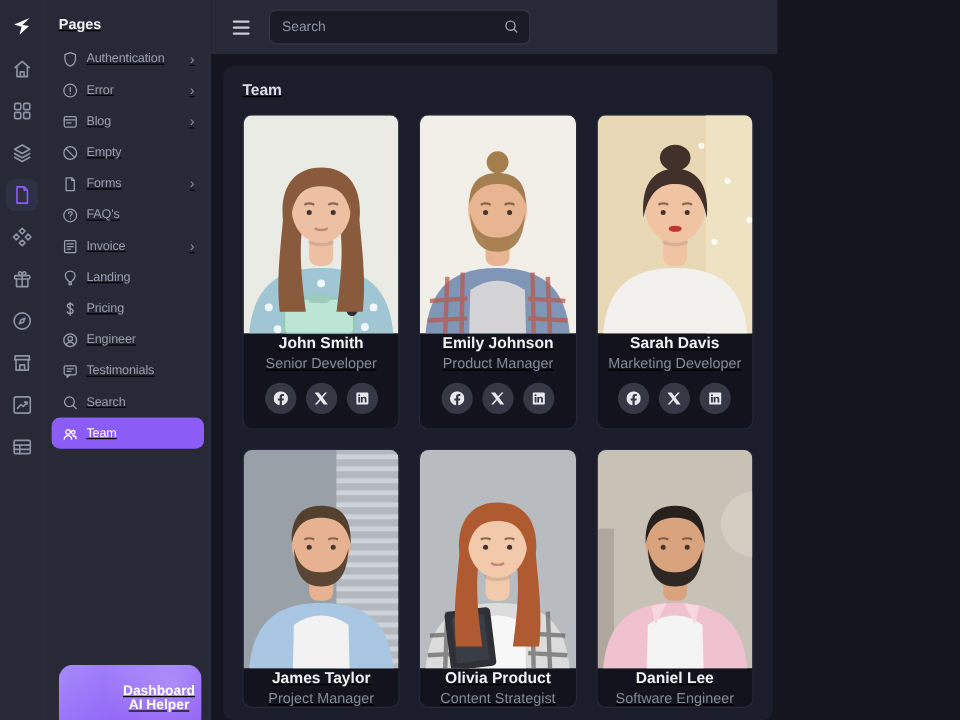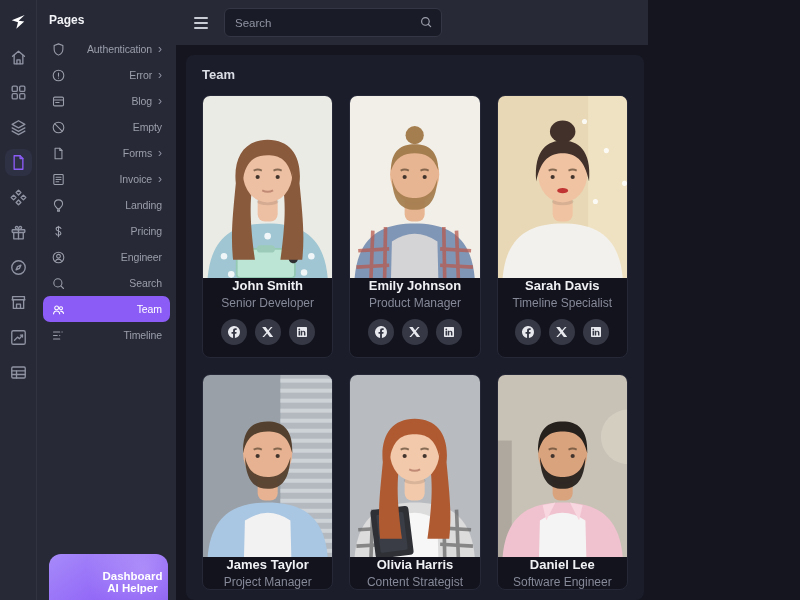--- a/index.html
+++ b/index.html
@@ -2,34 +2,34 @@
 <html><head>
 <meta charset="utf-8">
 <style>
   html,body{margin:0;padding:0;}
   body{
     width:800px;height:600px;overflow:hidden;
     background:#14151e;
     font-family:"Liberation Sans",sans-serif;
     -webkit-font-smoothing:antialiased;
   }
-  .app{display:flex;width:648px;height:600px;position:relative;}
+  .app{display:flex;width:648px;height:600px;position:relative;text-decoration:underline;}
 
   
   .rail{width:36px;background:#272937;flex-shrink:0;display:flex;flex-direction:column;align-items:center;padding-top:10px;box-sizing:border-box;}
   .logo{margin:2px 0 12px;display:flex;align-items:center;justify-content:center;}
   .rail-item{width:27px;height:27px;margin-bottom:8px;border-radius:8px;display:flex;align-items:center;justify-content:center;color:#8f93a2;cursor:pointer;}
   .rail-item.active{background:#2e3044;color:#8b5cf6;}
 
   
   .sidebar{width:140px;flex-shrink:0;background:#272937;border-left:1px solid rgba(255,255,255,.05);display:flex;flex-direction:column;box-sizing:border-box;overflow:hidden;position:relative;}
   .sidebar-title{color:#f2f3f6;font-weight:700;font-size:12px;padding:13px 12px 9px;}
   .side-nav{flex:0 0 auto;}
   .side-item{display:flex;align-items:center;gap:6px;margin:0 6px;padding:5.5px 8px;border-radius:7px;color:#9b9eab;font-size:10.5px;letter-spacing:-.1px;cursor:pointer;white-space:nowrap;}
-  .side-item .lbl{flex:1;text-align:right;}
+  .side-item .lbl{flex:1;}
   .side-item .chev{color:#8f92a1;font-size:12px;line-height:10px;margin-left:auto;}
   .side-item.active{background:#8b5cf6;color:#fff;}
 
   .ai-card{margin:auto 8px -58px 12px;height:104px;border-radius:12px;
     background:radial-gradient(circle at 80% 15%,rgba(255,255,255,.25),rgba(255,255,255,0) 45%),linear-gradient(145deg,#a78bfa,#8b5cf6 55%,#7c4fe0);
     text-align:center;cursor:pointer;flex-shrink:0;}
   .ai-title{color:#fff;font-weight:700;font-size:11.5px;padding-top:16px;padding-left:48px;}
   .ai-bot{width:40px;height:24px;margin:10px auto 0;border:2px solid rgba(255,255,255,.8);background:rgba(255,255,255,.2);border-radius:8px;}
 
   
@@ -182,20 +182,28 @@
         <div class="side-item">
           <svg viewBox="0 0 24 24" width="15" height="15" fill="none" stroke="currentColor" stroke-width="1.7" stroke-linecap="round" stroke-linejoin="round">
             <path d="M6.5 3.5 H14 L17.5 7 V20.5 H6.5 Z"></path>
             <path d="M14 3.5 V7 H17.5"></path>
           </svg>
           <span class="lbl">Forms</span>
           <span class="chev">›</span>
         </div>
         <div class="side-item">
           <svg viewBox="0 0 24 24" width="15" height="15" fill="none" stroke="currentColor" stroke-width="1.7" stroke-linecap="round" stroke-linejoin="round">
+            <circle cx="12" cy="12" r="8.5"></circle>
+            <path d="M9.8 9.3 C9.8 8 11 7.1 12.3 7.1 C13.7 7.1 14.7 8 14.7 9.2 C14.7 11 12.2 11.2 12.2 13"></path>
+            <path d="M12.2 16.2 v0.1"></path>
+          </svg>
+          <span class="lbl">FAQ's</span>
+        </div>
+        <div class="side-item">
+          <svg viewBox="0 0 24 24" width="15" height="15" fill="none" stroke="currentColor" stroke-width="1.7" stroke-linecap="round" stroke-linejoin="round">
             <rect x="4.5" y="4" width="15" height="16" rx="1.5"></rect>
             <path d="M8 8.5 H16"></path>
             <path d="M8 12 H16"></path>
             <path d="M8 15.5 H12.5"></path>
           </svg>
           <span class="lbl">Invoice</span>
           <span class="chev">›</span>
         </div>
         <div class="side-item">
           <svg viewBox="0 0 24 24" width="15" height="15" fill="none" stroke="currentColor" stroke-width="1.7" stroke-linecap="round" stroke-linejoin="round">
@@ -214,43 +222,42 @@
         <div class="side-item">
           <svg viewBox="0 0 24 24" width="15" height="15" fill="none" stroke="currentColor" stroke-width="1.7" stroke-linecap="round" stroke-linejoin="round">
             <circle cx="12" cy="12" r="8.5"></circle>
             <circle cx="12" cy="10" r="3"></circle>
             <path d="M6.8 18.2 C7.8 15.6 9.7 14.6 12 14.6 C14.3 14.6 16.2 15.6 17.2 18.2"></path>
           </svg>
           <span class="lbl">Engineer</span>
         </div>
         <div class="side-item">
           <svg viewBox="0 0 24 24" width="15" height="15" fill="none" stroke="currentColor" stroke-width="1.7" stroke-linecap="round" stroke-linejoin="round">
+            <rect x="4" y="4.5" width="16" height="12" rx="2"></rect>
+            <path d="M8 16.5 V20 L11.5 16.5"></path>
+            <path d="M8 8.5 H16"></path>
+            <path d="M8 12 H13"></path>
+          </svg>
+          <span class="lbl">Testimonials</span>
+        </div>
+        <div class="side-item">
+          <svg viewBox="0 0 24 24" width="15" height="15" fill="none" stroke="currentColor" stroke-width="1.7" stroke-linecap="round" stroke-linejoin="round">
             <circle cx="11" cy="11" r="6.5"></circle>
             <path d="M15.8 15.8 L20 20"></path>
           </svg>
           <span class="lbl">Search</span>
         </div>
         <div class="side-item active">
           <svg viewBox="0 0 24 24" width="15" height="15" fill="none" stroke="currentColor" stroke-width="1.7" stroke-linecap="round" stroke-linejoin="round">
             <circle cx="9" cy="9.5" r="3"></circle>
             <circle cx="16" cy="10" r="2.4"></circle>
             <path d="M4 19 C4.5 15.6 6.5 14.3 9 14.3 C11.5 14.3 13.5 15.6 14 19"></path>
             <path d="M15.5 14.6 C17.9 14.6 19.5 15.8 20 18.3"></path>
           </svg>
           <span class="lbl">Team</span>
-        </div>
-        <div class="side-item">
-          <svg viewBox="0 0 24 24" width="15" height="15" fill="none" stroke="currentColor" stroke-width="1.7" stroke-linecap="round" stroke-linejoin="round">
-            <path d="M4 6.5 H14"></path>
-            <path d="M17 5.3 L19.5 6.5 L17 7.7 Z" fill="currentColor" stroke="none"></path>
-            <path d="M4 12 H10"></path>
-            <path d="M13 10.8 L15.5 12 L13 13.2 Z" fill="currentColor" stroke="none"></path>
-            <path d="M4 17.5 H14"></path>
-          </svg>
-          <span class="lbl">Timeline</span>
         </div>
       </nav>
     <div class="ai-card">
       <div class="ai-title">Dashboard AI Helper</div>
       <div class="ai-bot"></div>
     </div>
   </aside>
 
   <div class="content">
     <header class="topbar">
@@ -408,21 +415,21 @@
                   <g stroke="#5b4632" stroke-width="1" fill="none" opacity=".7">
                     <path d="M42.3 41 Q44.5 39.8 46.8 41"></path>
                     <path d="M53.2 41 Q55.5 39.8 57.7 41"></path>
                   </g>
                   <ellipse cx="50" cy="52" rx="3" ry="1.4" fill="#c03434"></ellipse>
                   <ellipse cx="50" cy="19.5" rx="7" ry="6" fill="#42302a"></ellipse>
                   <path d="M35.5 47 C34 29.5 42 24.5 50 24.5 C58 24.5 66 29.5 64.5 47 C62 34.5 56.5 31.5 50 31.5 C43.5 31.5 38 34.5 35.5 47 Z" fill="#42302a"></path>
                 </svg>
               </div>
               <div class="name">Sarah Davis</div>
-              <div class="role">Timeline Specialist</div>
+              <div class="role">Marketing Developer</div>
               <div class="socials">
                 <span class="soc">
                   <svg viewBox="0 0 24 24">
                     <path d="M24 12a12 12 0 1 0-13.88 11.85v-8.38H7.08V12h3.04V9.36c0-3 1.79-4.67 4.53-4.67 1.31 0 2.68.24 2.68.24v2.95h-1.51c-1.49 0-1.95.92-1.95 1.87V12h3.32l-.53 3.47h-2.79v8.38A12 12 0 0 0 24 12z"></path>
                   </svg>
                 </span>
                 <span class="soc">
                   <svg viewBox="0 0 24 24">
                     <path d="M17.75 2h3.4l-7.43 8.5L22.46 22h-6.84l-5.36-7.01L4.13 22H.72l7.95-9.09L.3 2h7.02l4.84 6.41L17.75 2z"></path>
                   </svg>
@@ -504,21 +511,21 @@
                     <circle cx="55.5" cy="44.5" r="1.15"></circle>
                   </g>
                   <g stroke="#5b4632" stroke-width="1" fill="none" opacity=".7">
                     <path d="M42.3 41 Q44.5 39.8 46.8 41"></path>
                     <path d="M53.2 41 Q55.5 39.8 57.7 41"></path>
                   </g>
                   <path d="M47 51.8 Q50 53.4 53 51.8" stroke="#c08a74" stroke-width="1.1" fill="none"></path>
                   <path d="M36.5 45 C35.5 30.5 42 25.8 50 25.8 C58 25.8 64.5 30.5 63.5 45 C61.5 35 56.5 32.5 50 32.5 C43.5 32.5 38.5 35 36.5 45 Z" fill="#b05a31"></path>
                 </svg>
               </div>
-              <div class="name">Olivia Harris</div>
+              <div class="name">Olivia Product</div>
               <div class="role">Content Strategist</div>
             </div>
             <div class="card">
               <div class="photo">
                 <svg viewBox="0 0 100 100" preserveAspectRatio="xMidYMid slice" width="100%" height="100%">
                   <rect width="100" height="100" fill="#c8c1b6"></rect>
                   <rect x="4" y="36" width="18" height="64" fill="#8f8a80" opacity=".45"></rect>
                   <circle cx="86" cy="34" r="15" fill="#d9d3c6" opacity=".7"></circle>
                   <path d="M17 100 C19 76 33 70 50 70 C67 70 81 76 83 100 Z" fill="#f0c2cf"></path>
                   <path d="M37 100 L37.5 80 Q50 71.5 62.5 80 L63 100 Z" fill="#f4f4f4"></path>

